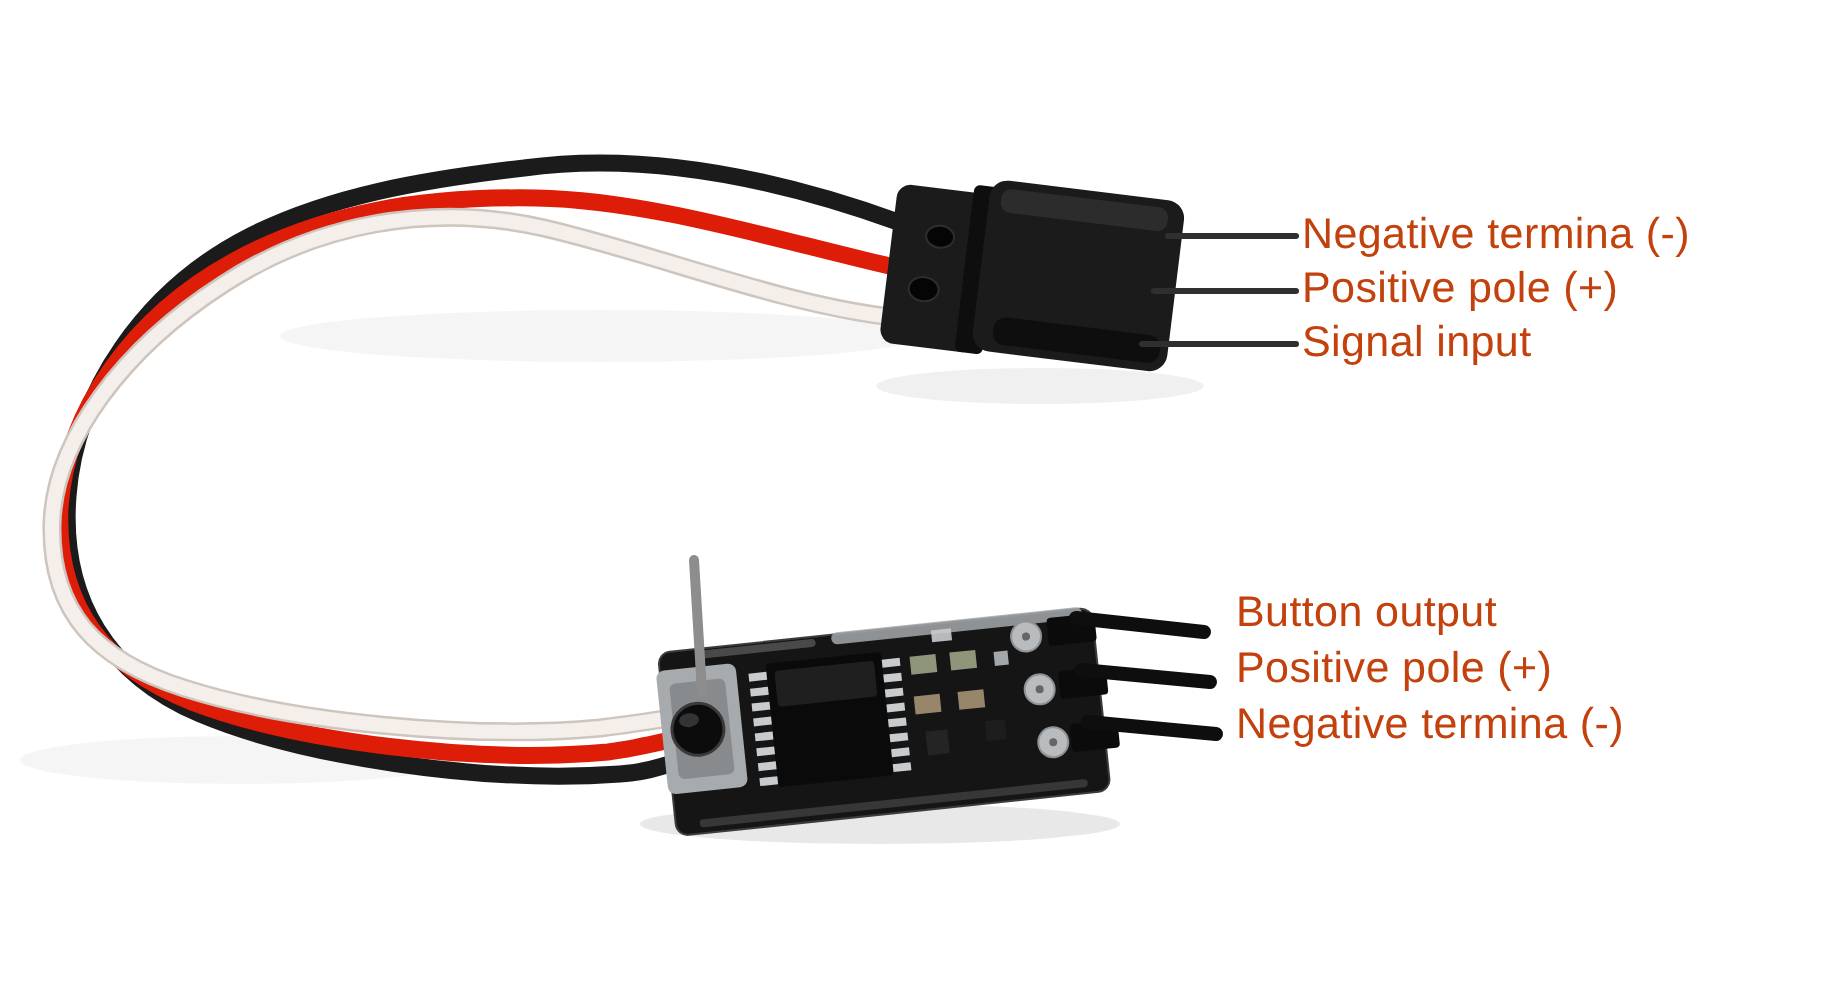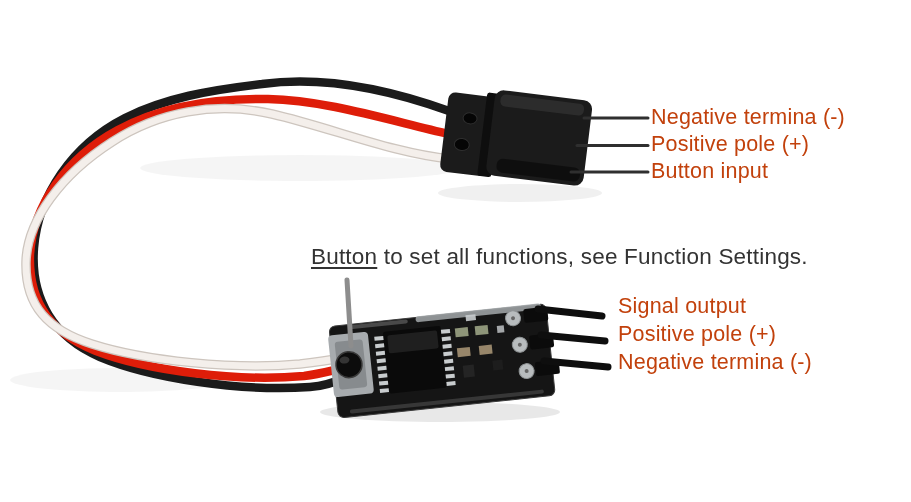--- a/index.html
+++ b/index.html
@@ -147,21 +147,20 @@
       <line x1="584" y1="118" x2="648" y2="118" stroke="#2f2f2f" stroke-width="3"></line>
       <line x1="577" y1="145.5" x2="648" y2="145.5" stroke="#2f2f2f" stroke-width="3"></line>
       <line x1="571" y1="172" x2="648" y2="172" stroke="#2f2f2f" stroke-width="3"></line>
     </g>
 
     <line x1="347" y1="280" x2="351" y2="346" stroke="#8d8d8d" stroke-width="5" stroke-linecap="round"></line>
   </svg>
 
   <div class="lbl lbl-neg-in">Negative termina (-)</div>
   <div class="lbl lbl-pos-in">Positive pole (+)</div>
-  <div class="lbl lbl-sig-in">Button input</div>
+  <div class="lbl lbl-sig-in">Signal input</div>
 
-  <div class="caption"><span class="u">Button</span><span> to set all functions, see Function Settings.</span></div>
 
-  <div class="lbl lbl-sig-out">Signal output</div>
+  <div class="lbl lbl-sig-out">Button output</div>
   <div class="lbl lbl-pos-out">Positive pole (+)</div>
   <div class="lbl lbl-neg-out">Negative termina (-)</div>
 
 </div>
 
 </body></html>

